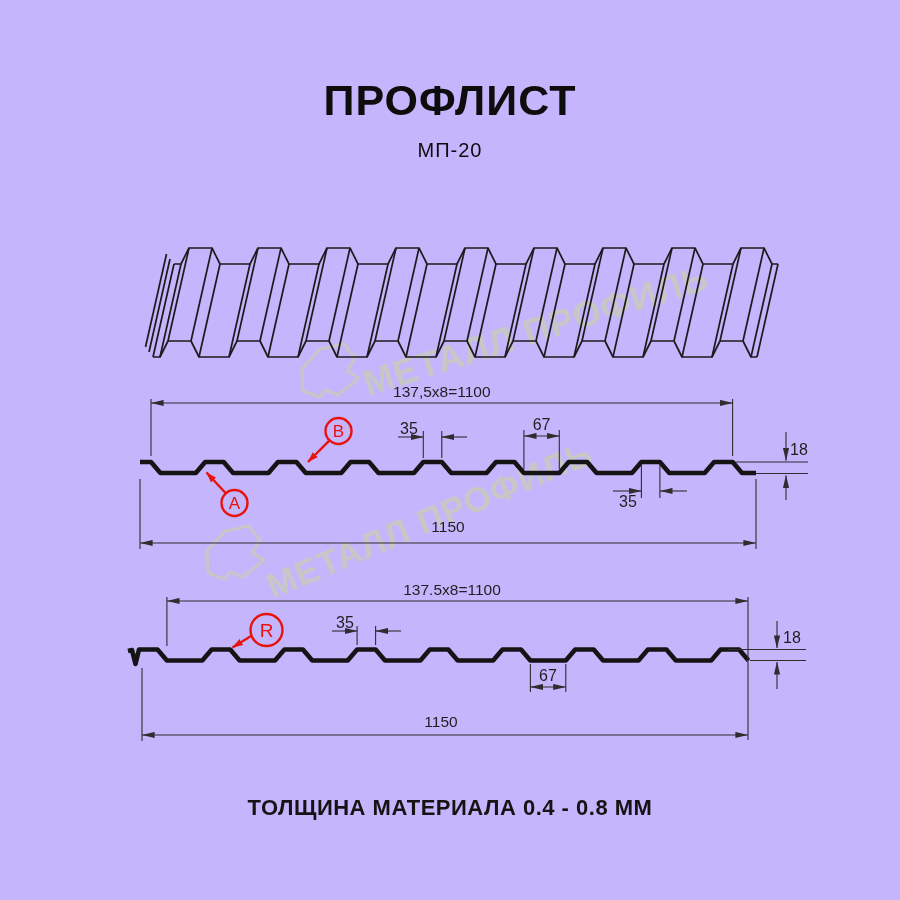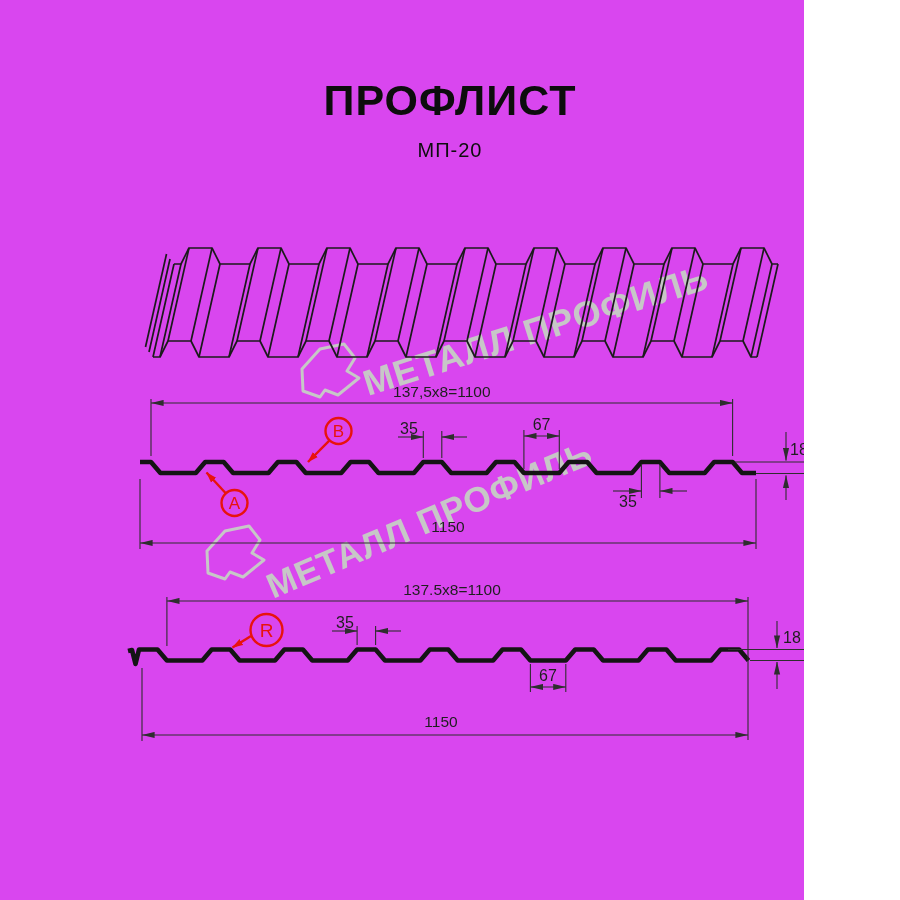--- a/index.html
+++ b/index.html
@@ -1,16 +1,16 @@
 <!DOCTYPE html>
 <html><head>
 <meta charset="utf-8">
 <style>
   html,body{margin:0;padding:0;background:#ffffff;}
-  .page{position:relative;width:804px;height:900px;background:#d946ef;overflow:hidden;
+  .page{position:relative;width:900px;height:900px;background:#c4b5fd;overflow:hidden;
         font-family:"Liberation Sans",sans-serif;}
   .title{position:absolute;left:0;top:76px;width:900px;text-align:center;
          font-size:43px;font-weight:800;letter-spacing:1px;color:#0d0d0d;}
   .subtitle{position:absolute;left:0;top:130px;width:900px;text-align:center;
          font-size:20px;font-weight:500;letter-spacing:1px;color:#0d0d0d;margin-top:9px;}
   .footer{position:absolute;left:0;top:795px;width:900px;text-align:center;
          font-size:22px;font-weight:600;letter-spacing:.5px;color:#141414;}
   svg{position:absolute;left:0;top:0;}
   .prof{fill:none;stroke:#141414;stroke-width:4.6;stroke-linejoin:round;stroke-linecap:butt;}
   .dim{stroke:#2e2e2e;stroke-width:1.1;fill:none;}
@@ -176,13 +176,14 @@
       <text class="dtx" x="441" y="727" text-anchor="middle">1150</text>
 
       <g>
         <line class="red" x1="251" y1="636" x2="232.5" y2="647.5" marker-end="url(#arrR)"></line>
         <circle class="red" cx="266.5" cy="630" r="16"></circle>
         <text class="rtx" font-size="19" x="266.5" y="637" text-anchor="middle">R</text>
       </g>
     </g>
   </svg>
 
+  <div class="footer">ТОЛЩИНА МАТЕРИАЛА 0.4 - 0.8 ММ</div>
 </div>
 
 </body></html>

